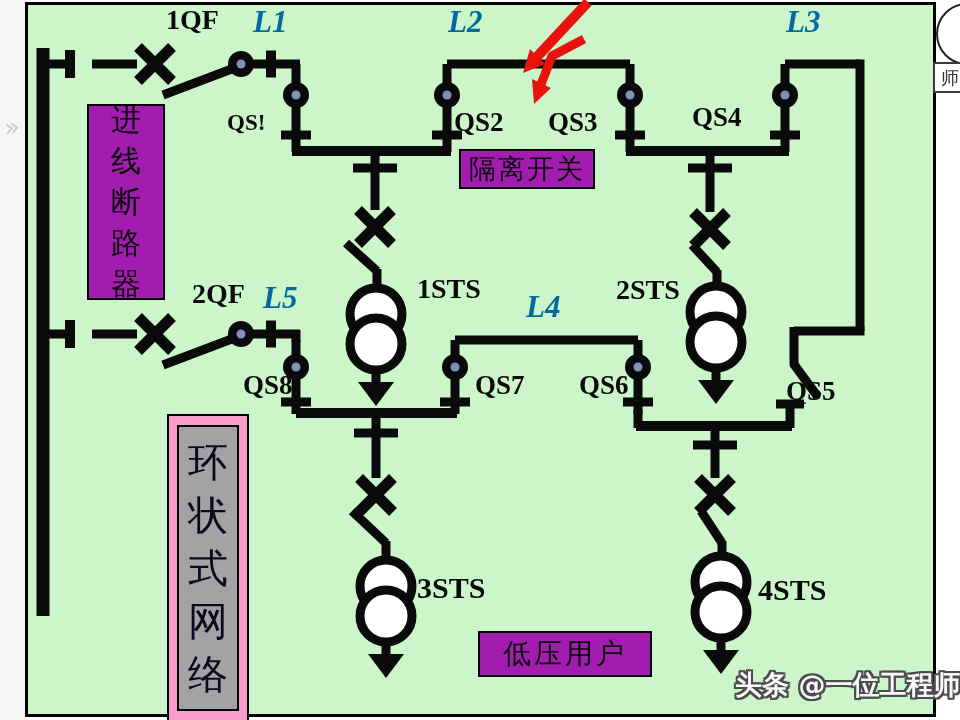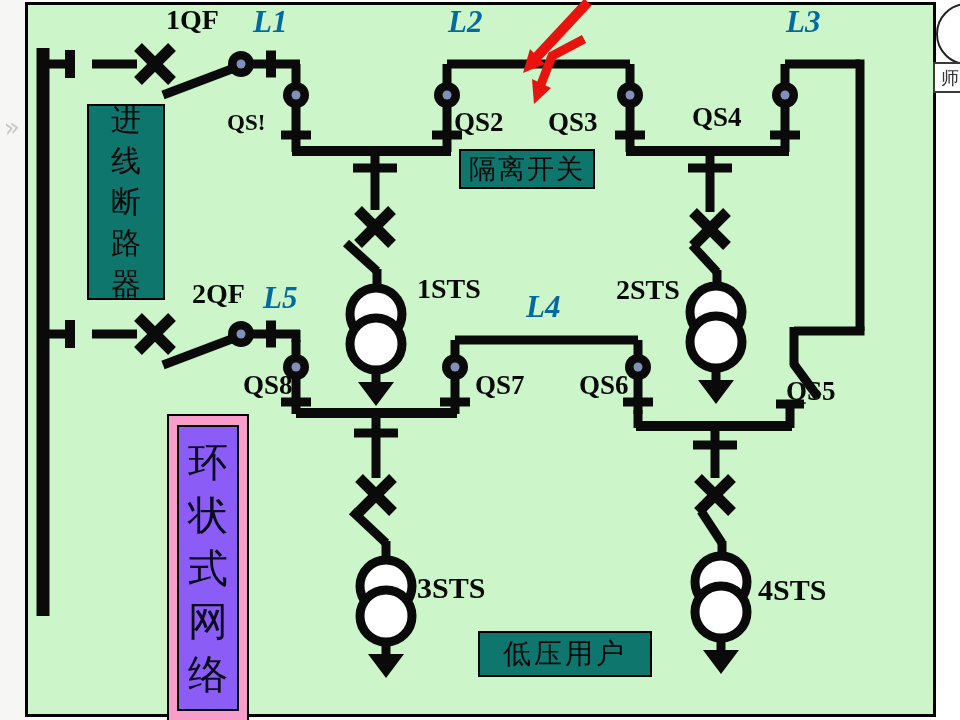--- a/index.html
+++ b/index.html
@@ -4,30 +4,30 @@
 <style>
   html,body{margin:0;padding:0;background:#ffffff;}
   #stage{position:relative;width:960px;height:720px;overflow:hidden;background:#ffffff;
          font-family:"Liberation Serif","DejaVu Serif",serif;}
   #left-strip{position:absolute;left:0;top:0;width:25px;height:720px;background:#f6f6f4;}
   #green-area{position:absolute;left:25px;top:2px;width:905px;height:709px;
               background:#ccf5c9;border:3px solid #000;}
   #diagram-svg{position:absolute;left:0;top:0;width:960px;height:720px;}
   .lbl{position:absolute;font-weight:bold;color:#0a0a0a;white-space:nowrap;line-height:1.05;}
   .red{color:#0369a1;font-style:italic;}
-  .cbox{position:absolute;background:#0f766e;border:2px solid #000;color:#0a0a0a;
+  .cbox{position:absolute;background:#a21caf;border:2px solid #000;color:#0a0a0a;
         display:flex;align-items:center;justify-content:center;
         font-family:Liberation Sans, sans-serif;}
   .vtext{width:1.15em;word-break:break-all;text-align:center;margin:0 auto;}
   #incoming-box{left:87px;top:104px;width:74px;height:192px;font-size:30px;}
   #isolator-box{left:459px;top:149px;width:132px;height:36px;font-size:27px;letter-spacing:2px;}
   #lv-box{left:478px;top:631px;width:170px;height:42px;font-size:28px;letter-spacing:3px;}
   #ring-outer{position:absolute;left:167px;top:414px;width:82px;height:310px;
               background:#f99ecb;border:2px solid #000;box-sizing:border-box;padding:9px 8px;}
-  #ring-inner{width:100%;height:286px;background:#8b5cf6;border:2px solid #000;box-sizing:border-box;
+  #ring-inner{width:100%;height:286px;background:#a3a3a3;border:2px solid #000;box-sizing:border-box;
               display:flex;align-items:center;justify-content:flex-start;color:#0b0b20;font-size:40px;
               font-family:"Liberation Serif","DejaVu Sans",serif;}
   #ring-inner .vtext{line-height:53px;}
   #voltage-label{position:absolute;left:5px;top:613px;font-size:34px;font-weight:bold;color:#0a0a0a;
                  font-family:"Liberation Serif","DejaVu Sans",serif;white-space:nowrap;}
   #watermark{position:absolute;left:735px;top:667px;font-size:27px;font-weight:bold;white-space:nowrap;
              font-family:"DejaVu Sans","Liberation Sans",sans-serif;color:#f7f7f7;
              text-shadow:-2px -2px 0 #4c4c4c,2px -2px 0 #4c4c4c,-2px 2px 0 #4c4c4c,2px 2px 0 #4c4c4c,
                          0 -2px 0 #4c4c4c,0 2px 0 #4c4c4c,-2px 0 0 #4c4c4c,2px 0 0 #4c4c4c;}
   #wm-circle{position:absolute;left:936px;top:3px;width:58px;height:58px;border-radius:50%;
@@ -210,13 +210,14 @@
   <div class="lbl red" style="left:526px;top:291px;font-size:31px;">L4</div>
   <div class="lbl" style="left:616px;top:275px;font-size:28px;">2STS</div>
   <div class="lbl" style="left:243px;top:371px;font-size:27px;">QS8</div>
   <div class="lbl" style="left:475px;top:371px;font-size:27px;">QS7</div>
   <div class="lbl" style="left:579px;top:371px;font-size:27px;">QS6</div>
   <div class="lbl" style="left:786px;top:367px;font-size:27px;margin-top:10px;">QS5</div>
   <div class="lbl" style="left:417px;top:572px;font-size:30px;">3STS</div>
   <div class="lbl" style="left:758px;top:574px;font-size:30px;">4STS</div>
 
   <div id="wm-badge">师</div>
+  <div id="watermark">头条 @一位工程师</div>
 </div>
 
 </body></html>

